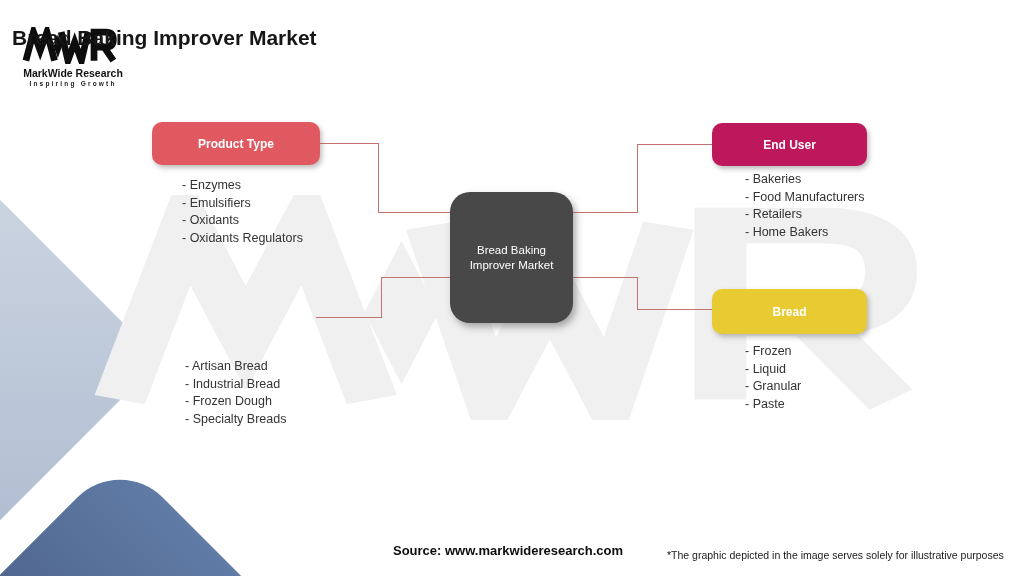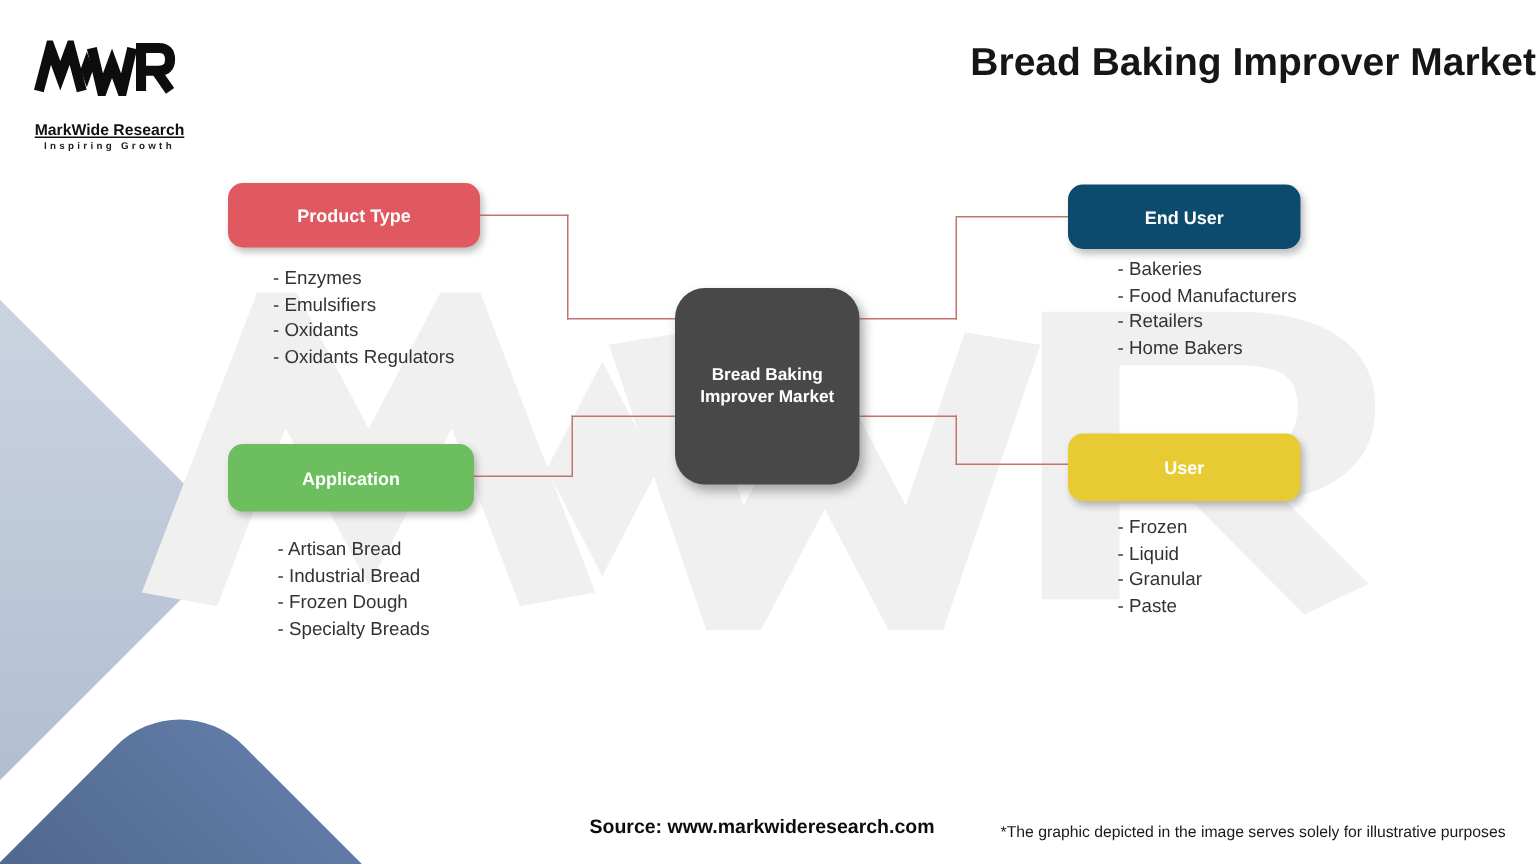--- a/index.html
+++ b/index.html
@@ -7,46 +7,46 @@
     position:relative;width:1024px;height:576px;overflow:hidden;background:#ffffff;
     font-family:"Liberation Sans",sans-serif;
   }
   svg{display:block;}
   .bg-layer{position:absolute;left:0;top:0;z-index:0;}
   .wm-layer{position:absolute;left:90px;top:195px;z-index:0;}
   .content{position:absolute;left:0;top:0;width:1024px;height:576px;z-index:1;}
 
   
   .logo{position:absolute;left:22px;top:27px;width:102px;text-align:center;}
-  .logo-name{font-size:10.5px;font-weight:bold;color:#111;margin-top:17px;white-space:nowrap;text-decoration:underline;}
+  .logo-name{font-size:10.5px;font-weight:bold;color:#111;margin-top:3px;white-space:nowrap;}
   .logo-tagline{font-size:6.5px;font-weight:bold;color:#222;letter-spacing:2.2px;margin-top:1px;white-space:nowrap;}
 
   
-  .title{position:absolute;left:0;right:0;top:26px;text-align:right;
-         font-size:26px;font-weight:bold;color:#161616;}
+  .title{position:absolute;left:12px;right:0;top:26px;text-align:left;
+         font-size:21px;font-weight:bold;color:#161616;}
 
   
   .conn{position:absolute;background:#C4736C;}
 
   
   .branch-box{
     position:absolute;border-radius:10px;color:#fff;font-weight:bold;font-size:12px;
     display:flex;align-items:center;justify-content:center;
     box-shadow:2px 3px 5px rgba(110,110,110,.45);
   }
   .box-product-type{left:152px;top:122px;width:168px;height:43px;background:#E15960;}
-  .box-end-user{left:712px;top:123px;width:155px;height:43px;background:#0c4a6e;}
+  .box-end-user{left:712px;top:123px;width:155px;height:43px;background:#be185d;}
   .box-application{left:152px;top:296px;width:164px;height:45px;background:#6CBE5F;}
   .box-form{left:712px;top:289px;width:155px;height:45px;background:#E8CB33;}
 
   
   .center-node{
     position:absolute;left:450px;top:192px;width:123px;height:131px;border-radius:20px;
     background:#484848;color:#fff;display:flex;flex-direction:column;align-items:center;
-    justify-content:center;font-weight:bold;font-size:11.5px;line-height:15px;text-align:center;
+    justify-content:center;font-weight:normal;font-size:11.5px;line-height:15px;text-align:center;
     box-shadow:3px 4px 7px rgba(90,90,90,.5);
   }
 
   
   .item-list{position:absolute;margin:0;padding:0;list-style:none;
              font-size:12.5px;line-height:17.6px;color:#333;}
   .list-product-type{left:182px;top:177px;}
   .list-application{left:185px;top:358px;}
   .list-end-user{left:745px;top:171px;}
   .list-form{left:745px;top:343px;}
@@ -127,42 +127,39 @@
     <div class="branch-box box-product-type">
       <span>Product Type</span>
     </div>
     <ul class="item-list list-product-type">
       <li>- Enzymes</li>
       <li>- Emulsifiers</li>
       <li>- Oxidants</li>
       <li>- Oxidants Regulators</li>
     </ul>
 
-    <div class="branch-box box-application">
-      <span>Application</span>
-    </div>
     <ul class="item-list list-application">
       <li>- Artisan Bread</li>
       <li>- Industrial Bread</li>
       <li>- Frozen Dough</li>
       <li>- Specialty Breads</li>
     </ul>
 
     <div class="branch-box box-end-user">
       <span>End User</span>
     </div>
     <ul class="item-list list-end-user">
       <li>- Bakeries</li>
       <li>- Food Manufacturers</li>
       <li>- Retailers</li>
       <li>- Home Bakers</li>
     </ul>
 
     <div class="branch-box box-form">
-      <span>User</span>
+      <span>Bread</span>
     </div>
     <ul class="item-list list-form">
       <li>- Frozen</li>
       <li>- Liquid</li>
       <li>- Granular</li>
       <li>- Paste</li>
     </ul>
 
     <div class="source">Source: www.markwideresearch.com</div>
     <div class="disclaimer">*The graphic depicted in the image serves solely for illustrative purposes</div>

